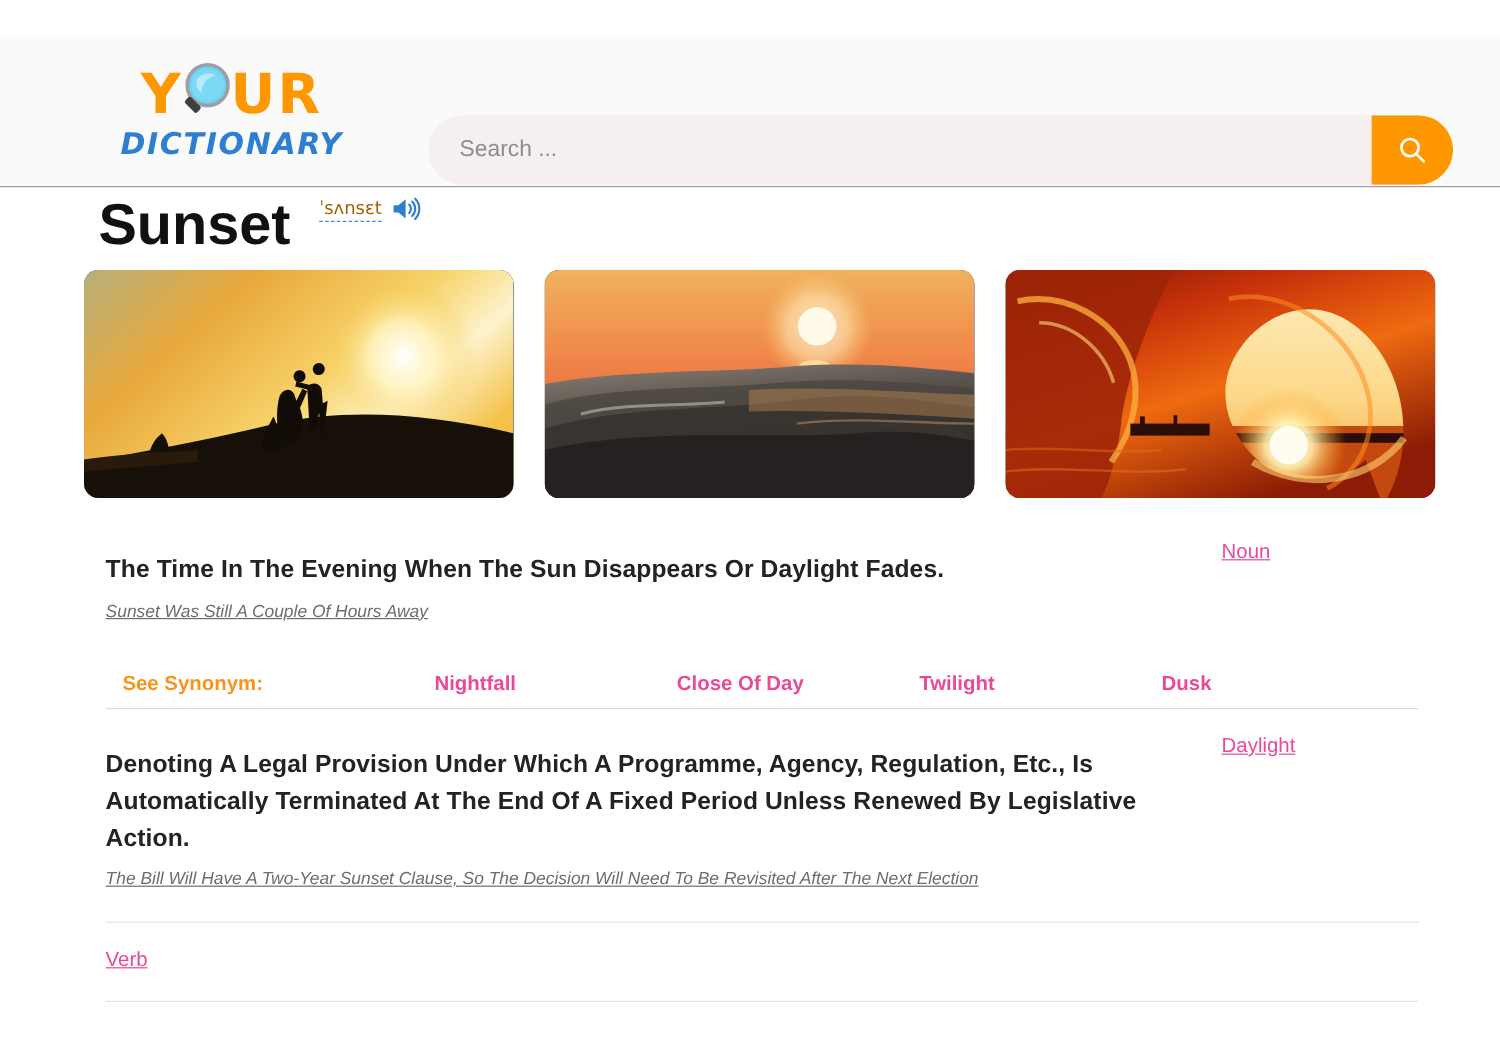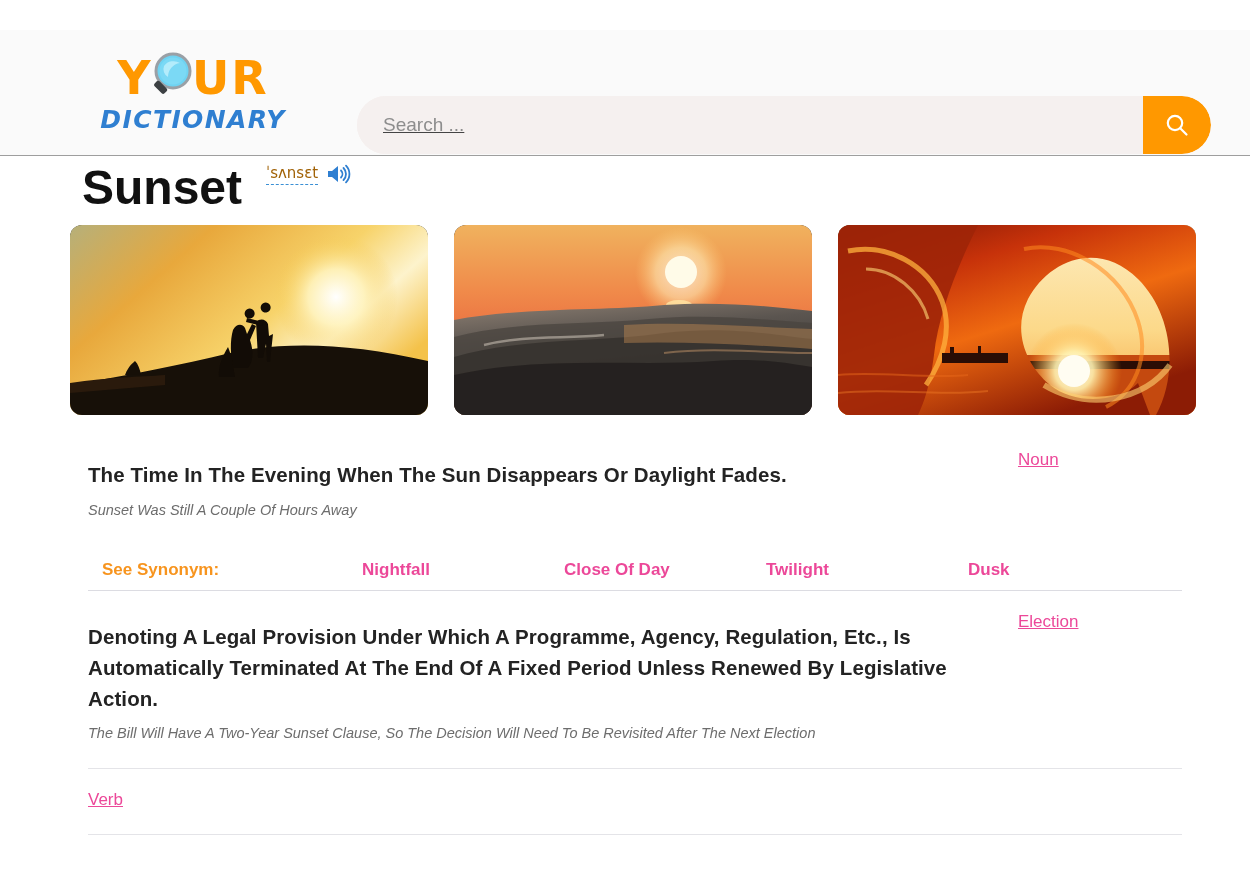--- a/index.html
+++ b/index.html
@@ -90,21 +90,20 @@
   }
   .search-input {
     flex: 1;
     border: none;
     outline: none;
     background: #f5f0ef;
     padding: 0 26px;
     font-size: 19px;
     color: #444;
     font-family: "Liberation Sans", sans-serif;
-    text-decoration: underline;
   }
   .search-input::placeholder { color: #8d8d8d; }
   .search-btn {
     width: 68px;
     background: #FF9800;
     border: none;
     cursor: pointer;
     display: flex;
     align-items: center;
     justify-content: center;
@@ -187,20 +186,21 @@
     color: #232323;
     line-height: 1.52;
     letter-spacing: 0.1px;
   }
   .def-example {
     font-size: 14.5px;
     font-style: italic;
     color: #6d6d6d;
     margin-top: 9px;
     line-height: 1.4;
+    text-decoration: underline;
   }
   .pos {
     width: 132px;
     text-align: left;
     font-size: 17px;
     color: #ec4899;
     padding-top: 3px;
     flex: none;
     text-decoration: underline;
   }
@@ -415,21 +415,21 @@
         <span class="syn-item">Dusk</span>
       </div>
 
       <div class="divider thick"></div>
 
       <div class="def-block">
         <div class="def-main">
           <div class="def-text">Denoting A Legal Provision Under Which A Programme, Agency, Regulation, Etc., Is Automatically Terminated At The End Of A Fixed Period Unless Renewed By Legislative Action.</div>
           <div class="def-example">The Bill Will Have A Two-Year Sunset Clause, So The Decision Will Need To Be Revisited After The Next Election</div>
         </div>
-        <div class="pos">Election</div>
+        <div class="pos">Daylight</div>
       </div>
 
       <div class="divider"></div>
 
       <div class="def-block">
         <div class="pos">Verb</div>
       </div>
 
       <div class="divider"></div>
 

